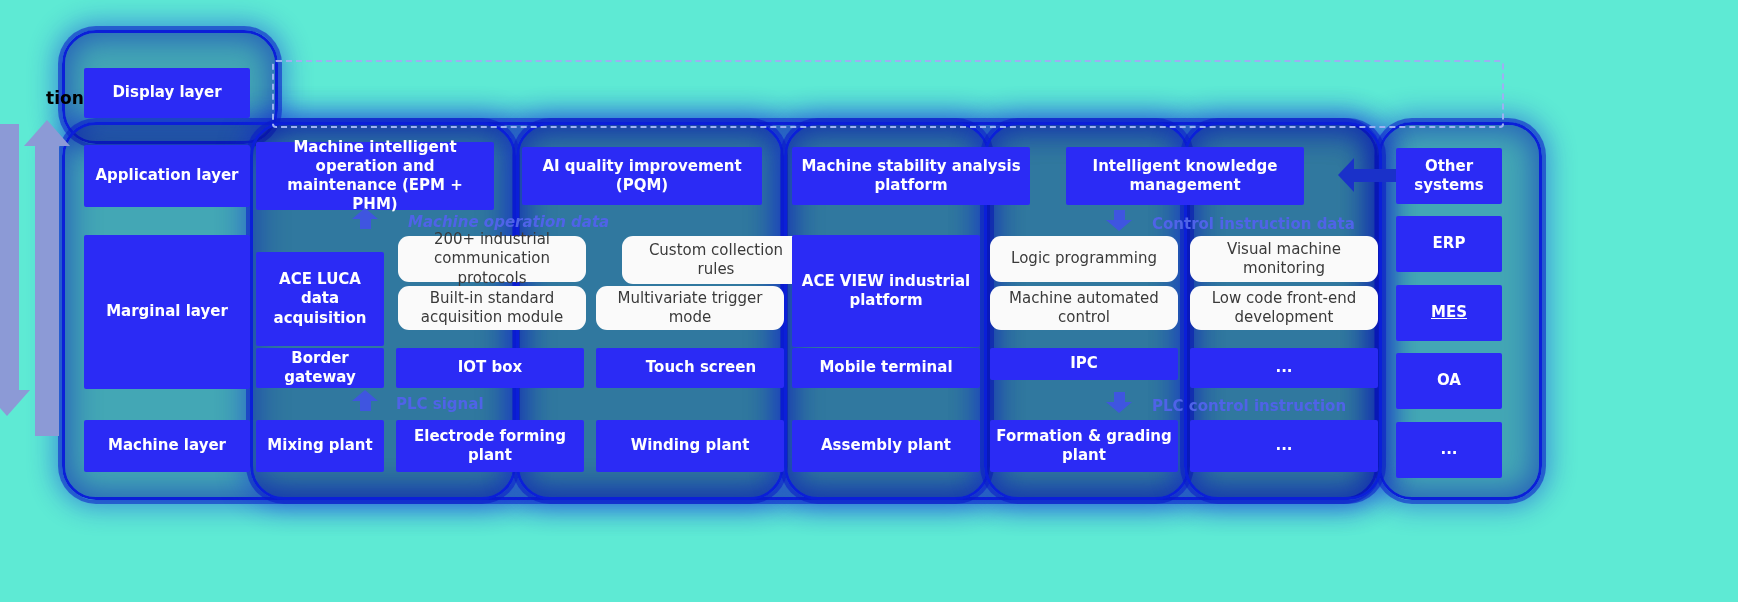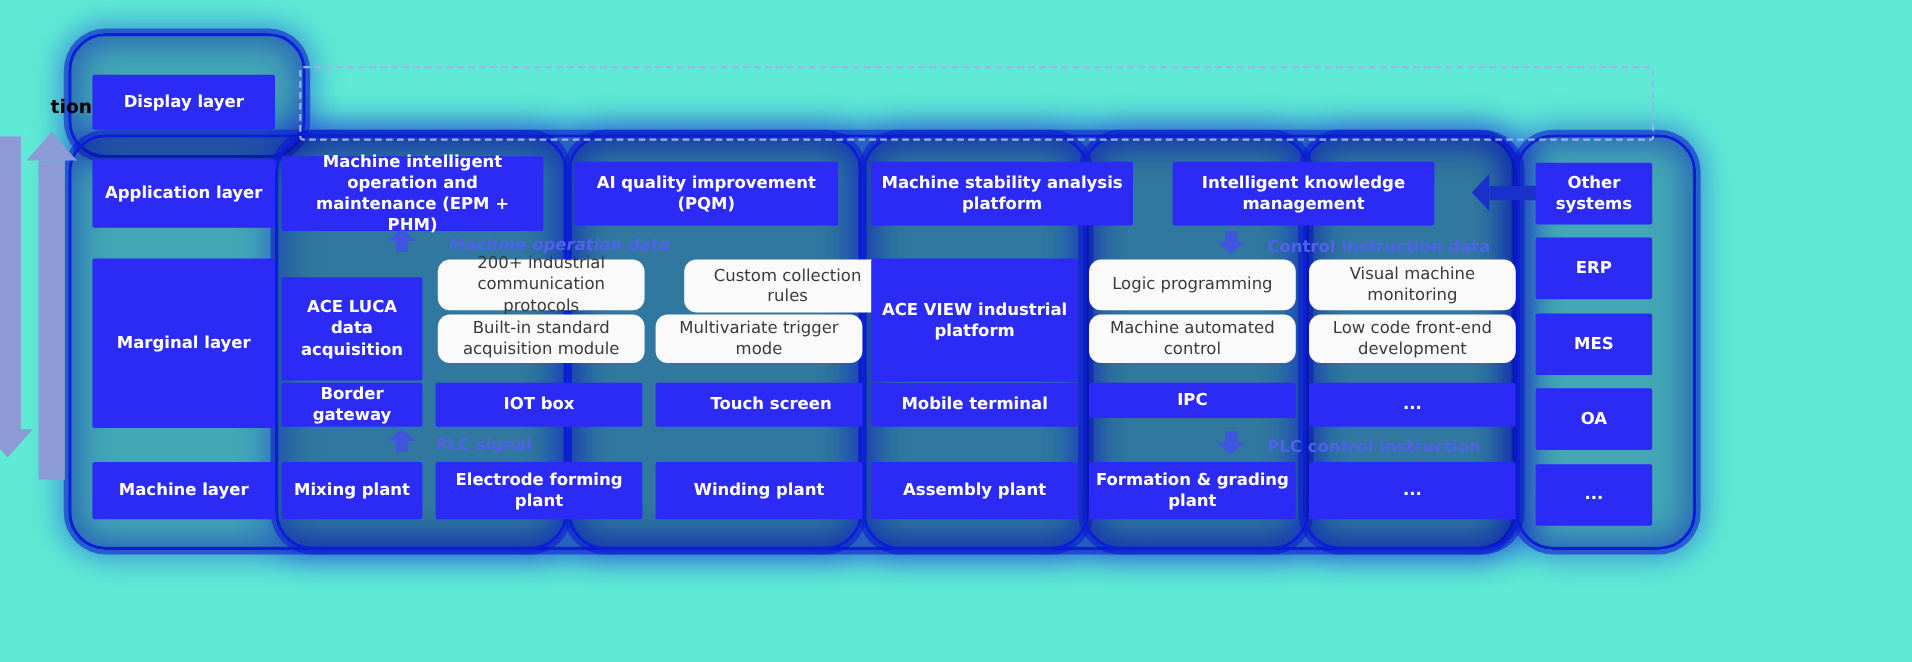--- a/index.html
+++ b/index.html
@@ -222,17 +222,17 @@
   <div class="cell" style="left:1190px;top:420px;width:188px;height:52px;">...</div>
 
   <div class="dblarrow" style="left:1338px;top:158px;width:76px;">
     <div class="lh"></div>
       <div class="bar"></div>
       <div class="rh"></div>
   </div>
 
   <div class="cell" style="left:1396px;top:148px;width:106px;height:56px;">Other systems</div>
   <div class="cell" style="left:1396px;top:216px;width:106px;height:56px;">ERP</div>
-  <div class="cell" style="left:1396px;top:285px;width:106px;height:56px;">MES</div>
+  <div class="cell" style="left:1396px;top:285px;width:106px;height:56px;text-decoration:underline;">MES</div>
   <div class="cell" style="left:1396px;top:353px;width:106px;height:56px;">OA</div>
   <div class="cell" style="left:1396px;top:422px;width:106px;height:56px;">...</div>
 
 </div>
 
 </body></html>

